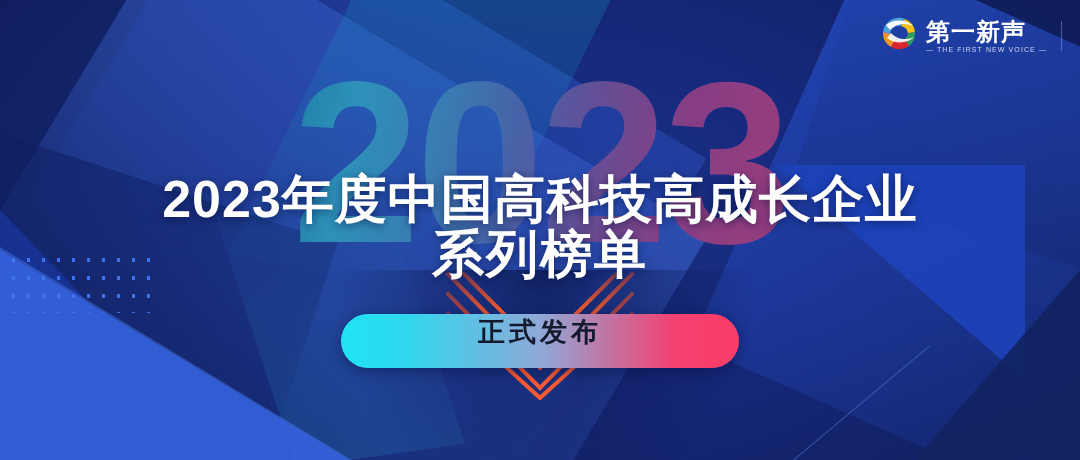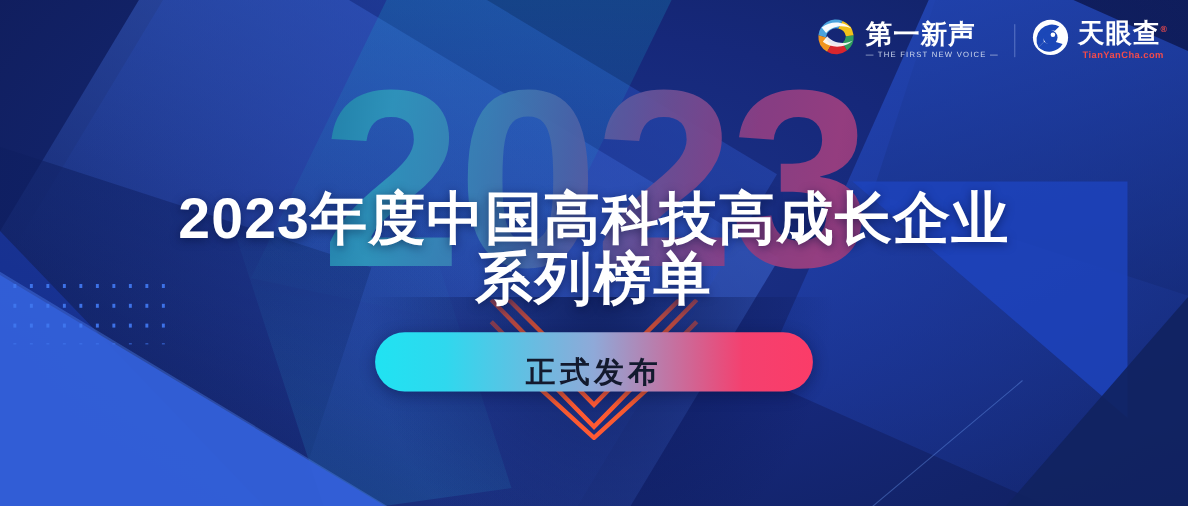--- a/index.html
+++ b/index.html
@@ -187,28 +187,28 @@
   .title-line2 {
     font-size: 52px;
     letter-spacing: 2px;
   }
 
   
   .badge {
     position: absolute;
     left: 50%;
     transform: translateX(-50%);
-    top: 302px;
+    top: 314px;
     width: 398px;
     height: 54px;
     border-radius: 27px;
     background: linear-gradient(90deg, #20e3f2 0%, #2fd8ee 16%, #8fa9d8 50%, #f4406f 84%, #fb3c68 100%);
     box-shadow: 0 3px 14px rgba(6,14,60,0.45);
     display: flex;
-    align-items: flex-end;
+    align-items: flex-start;
     justify-content: center;
   }
   .badge-text {
     font-size: 27px;
     font-weight: 700;
     color: #131a2e;
     letter-spacing: 4px;
   }
 
   
@@ -336,32 +336,16 @@
         </svg>
       </span>
       <span class="logo-text-wrap">
         <span class="logo-cn">第一新声</span>
         <span class="logo-tag">— THE FIRST NEW VOICE —</span>
       </span>
     </div>
 
     <div class="logo-divider"></div>
 
-    <div class="logo">
-      <span class="logo-mark">
-        <svg width="36" height="36" viewBox="0 0 36 36" xmlns="http://www.w3.org/2000/svg">
-          <circle cx="18" cy="18" r="16" fill="#ffffff"></circle>
-          <path d="M18 4 A14 14 0 1 1 17.9 4 Z" fill="#ffffff"></path>
-          <path d="M26 8 A14 14 0 0 0 7 27 L12 22 A8.5 8.5 0 0 1 22 12 Z" fill="#1b47b8"></path>
-          <path d="M7 27 A14 14 0 0 0 29 24 L22 22 A8.5 8.5 0 0 1 12 22 Z" fill="#1b47b8"></path>
-          <circle cx="18" cy="18" r="6.4" fill="#1b47b8"></circle>
-          <circle cx="20.2" cy="15.6" r="2.1" fill="#ffffff"></circle>
-        </svg>
-      </span>
-      <span class="logo-text-wrap">
-        <span class="logo-cn"><span>天眼查</span><span class="tm">®</span></span>
-        <span class="logo-tag-red">TianYanCha.com</span>
-      </span>
-    </div>
 
   </div>
 
 </div>
 
 </body></html>

